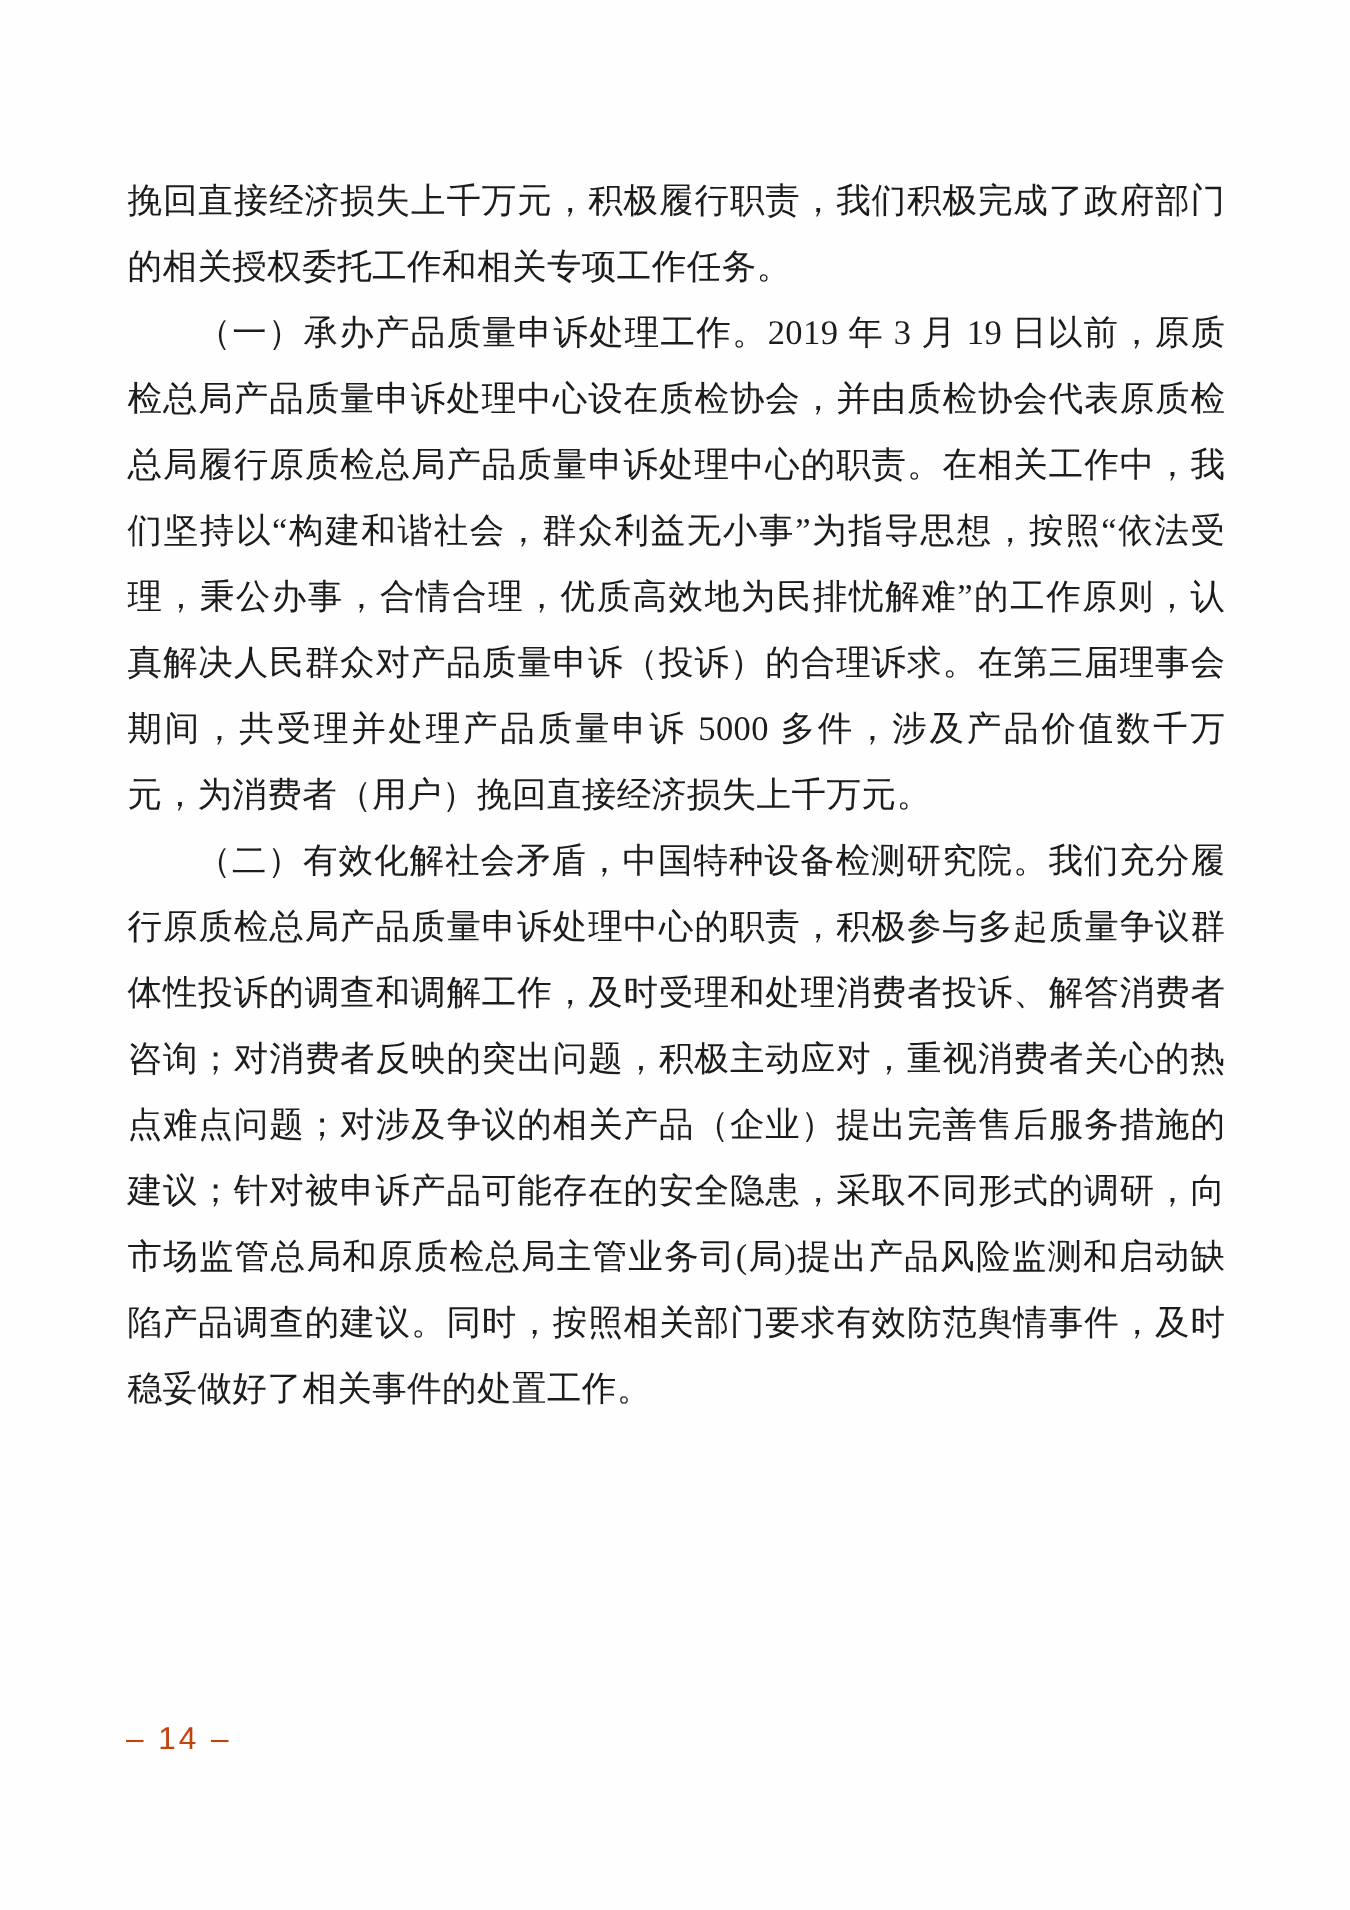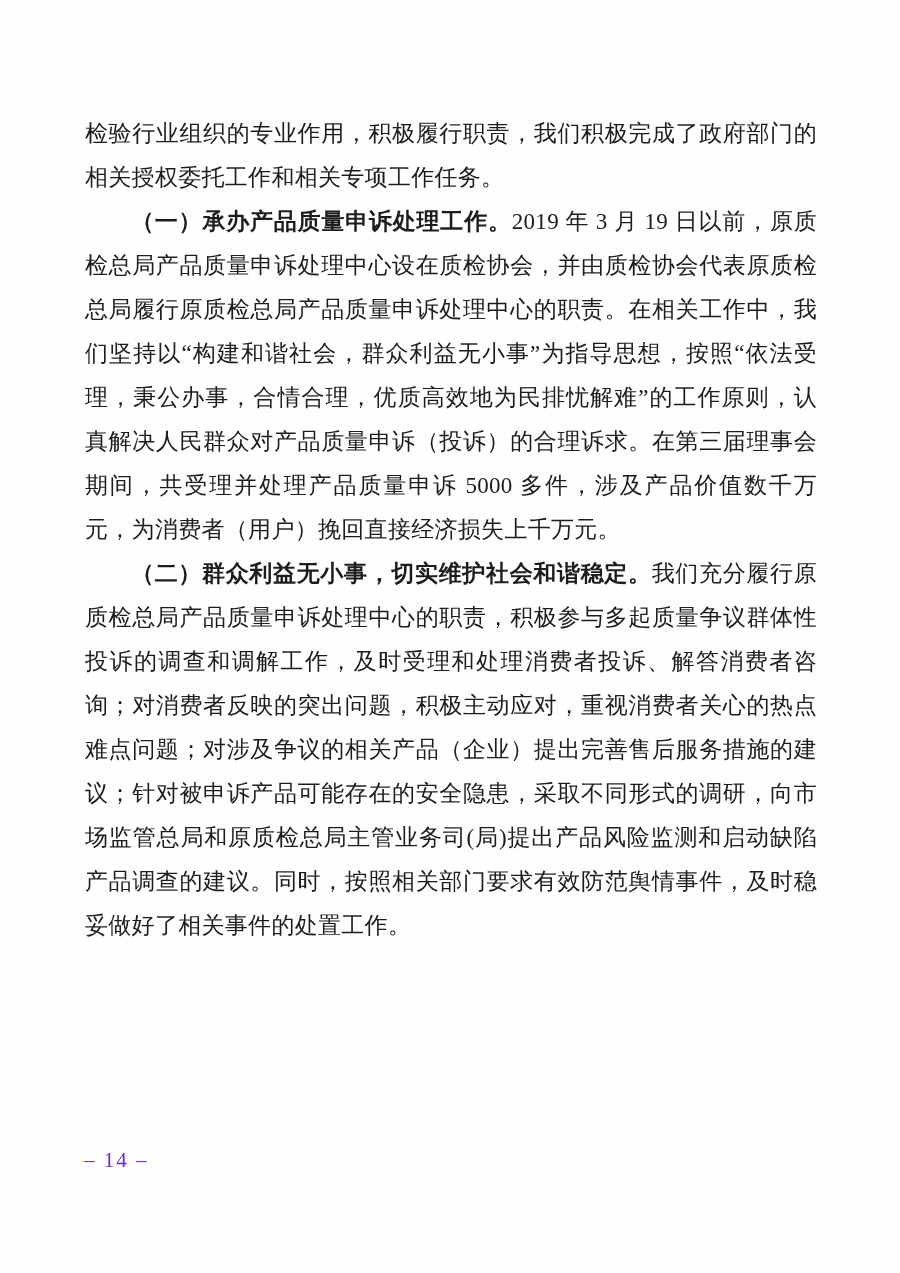--- a/index.html
+++ b/index.html
@@ -27,41 +27,41 @@
     font-size: 23px;
     line-height: 44px;
     text-align: justify;
     text-indent: 2em;
     letter-spacing: 0.3px;
   }
   .para.no-indent {
     text-indent: 0;
   }
   .seg-bold {
-    font-weight: bold;
+    font-weight: normal;
   }
   .footer {
     position: absolute;
     left: 84px;
     top: 1148px;
     font-size: 21px;
     letter-spacing: 2px;
-    color: #6d28d9;
-    font-family: Liberation Serif, serif;
+    color: #c2410c;
+    font-family: Liberation Sans, sans-serif;
   }
 </style>
 </head>
 <body>
 
 <div class="page">
   <div class="content">
 
-    <p class="para no-indent"><span>检验行业组织的专业作用，积极履行职责，我们积极完成了政府部门的相关授权委托工作和相关专项工作任务。</span></p>
+    <p class="para no-indent"><span>挽回直接经济损失上千万元，积极履行职责，我们积极完成了政府部门的相关授权委托工作和相关专项工作任务。</span></p>
 
     <p class="para"><span class="seg-bold">（一）承办产品质量申诉处理工作。</span><span>2019 年 3 月 19 日以前，原质检总局产品质量申诉处理中心设在质检协会，并由质检协会代表原质检总局履行原质检总局产品质量申诉处理中心的职责。在相关工作中，我们坚持以“构建和谐社会，群众利益无小事”为指导思想，按照“依法受理，秉公办事，合情合理，优质高效地为民排忧解难”的工作原则，认真解决人民群众对产品质量申诉（投诉）的合理诉求。在第三届理事会期间，共受理并处理产品质量申诉 5000 多件，涉及产品价值数千万元，为消费者（用户）挽回直接经济损失上千万元。</span></p>
 
-    <p class="para"><span class="seg-bold">（二）群众利益无小事，切实维护社会和谐稳定。</span><span>我们充分履行原质检总局产品质量申诉处理中心的职责，积极参与多起质量争议群体性投诉的调查和调解工作，及时受理和处理消费者投诉、解答消费者咨询；对消费者反映的突出问题，积极主动应对，重视消费者关心的热点难点问题；对涉及争议的相关产品（企业）提出完善售后服务措施的建议；针对被申诉产品可能存在的安全隐患，采取不同形式的调研，向市场监管总局和原质检总局主管业务司(局)提出产品风险监测和启动缺陷产品调查的建议。同时，按照相关部门要求有效防范舆情事件，及时稳妥做好了相关事件的处置工作。</span></p>
+    <p class="para"><span class="seg-bold">（二）有效化解社会矛盾，中国特种设备检测研究院。</span><span>我们充分履行原质检总局产品质量申诉处理中心的职责，积极参与多起质量争议群体性投诉的调查和调解工作，及时受理和处理消费者投诉、解答消费者咨询；对消费者反映的突出问题，积极主动应对，重视消费者关心的热点难点问题；对涉及争议的相关产品（企业）提出完善售后服务措施的建议；针对被申诉产品可能存在的安全隐患，采取不同形式的调研，向市场监管总局和原质检总局主管业务司(局)提出产品风险监测和启动缺陷产品调查的建议。同时，按照相关部门要求有效防范舆情事件，及时稳妥做好了相关事件的处置工作。</span></p>
 
 
   </div>
 
   <div class="footer">– 14 –</div>
 </div>
 
 </body></html>

